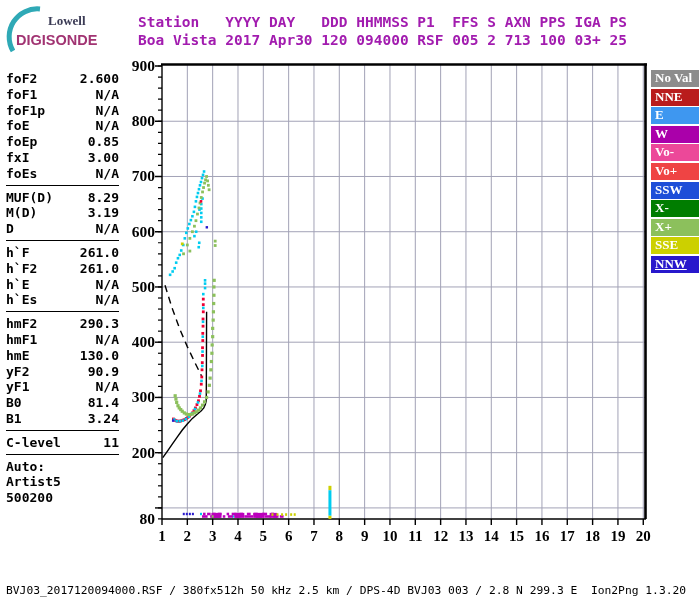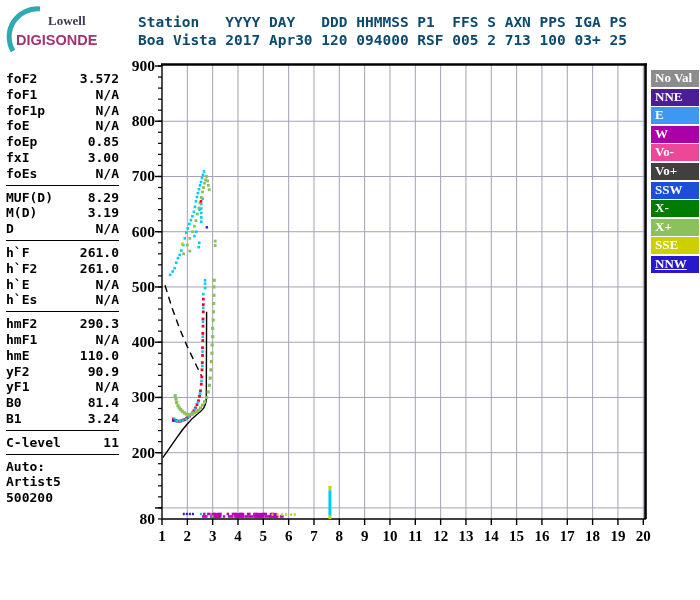--- a/index.html
+++ b/index.html
@@ -1,20 +1,20 @@
 <!DOCTYPE html>
 <html><head>
 <meta charset="utf-8">
 <style>
   html,body{margin:0;padding:0;background:#fff;}
   #app{position:relative;width:700px;height:600px;background:#fff;overflow:hidden;
-       font-family:"DejaVu Sans Mono",monospace;}
+       font-family:"DejaVu Sans Mono",monospace;border-radius:6px;}
   .logo{position:absolute;left:4px;top:4px;width:120px;height:52px;}
   .hdr{position:absolute;left:138px;top:13px;margin:0;
-       font:bold 14.5px "DejaVu Sans Mono",monospace;line-height:18px;color:#0c4a6e;}
+       font:bold 14.5px "DejaVu Sans Mono",monospace;line-height:18px;color:#a21caf;}
   .params{position:absolute;left:6px;top:58px;width:113px;
           font:bold 13px "DejaVu Sans Mono",monospace;color:#000;margin-top:13px;}
   .prow{display:flex;justify-content:space-between;line-height:15.8px;height:15.8px;white-space:pre;}
   .ptext{line-height:15.8px;height:15.8px;white-space:pre;}
   .psep{border-top:1.5px solid #000;margin:3px 0 4px 0;height:0;}
   #plot{position:absolute;left:0;top:0;}
   .legend{position:absolute;left:651px;top:70px;width:48px;}
   .legend-item{height:17px;margin-bottom:1.6px;line-height:17px;padding-left:4px;
                font:bold 13px "Liberation Serif",serif;color:#fff;white-space:pre;}
   .dmuf{position:absolute;left:6px;top:552px;margin:0;
@@ -30,40 +30,40 @@
   <svg class="logo" width="120" height="52" viewBox="0 0 120 52">
     <path id="logo-arc" d="M 36 5 A 28 28 0 0 0 9 47" fill="none" stroke-width="5" stroke="#2FA9B6"></path>
     <text id="logo-line1" x="44" y="21" font-family="Liberation Serif, serif" font-size="13" font-weight="bold" fill="#3B3B55">Lowell</text>
     <text id="logo-line2" x="12" y="41" font-family="Liberation Sans, sans-serif" font-size="14.5" font-weight="bold" fill="#A13372">DIGISONDE</text>
   </svg>
 
   <pre class="hdr"><span>Station   YYYY DAY   DDD HHMMSS P1  FFS S AXN PPS IGA PS</span>
 <span>Boa Vista 2017 Apr30 120 094000 RSF 005 2 713 100 03+ 25</span></pre>
 
   <div class="params" id="params">
-      <div class="prow"><span>foF2</span><span>3.572</span></div>
+      <div class="prow"><span>foF2</span><span>2.600</span></div>
       <div class="prow"><span>foF1</span><span>N/A</span></div>
       <div class="prow"><span>foF1p</span><span>N/A</span></div>
       <div class="prow"><span>foE</span><span>N/A</span></div>
       <div class="prow"><span>foEp</span><span>0.85</span></div>
       <div class="prow"><span>fxI</span><span>3.00</span></div>
       <div class="prow"><span>foEs</span><span>N/A</span></div>
       <div class="psep"></div>
       <div class="prow"><span>MUF(D)</span><span>8.29</span></div>
       <div class="prow"><span>M(D)</span><span>3.19</span></div>
       <div class="prow"><span>D</span><span>N/A</span></div>
       <div class="psep"></div>
       <div class="prow"><span>h`F</span><span>261.0</span></div>
       <div class="prow"><span>h`F2</span><span>261.0</span></div>
       <div class="prow"><span>h`E</span><span>N/A</span></div>
       <div class="prow"><span>h`Es</span><span>N/A</span></div>
       <div class="psep"></div>
       <div class="prow"><span>hmF2</span><span>290.3</span></div>
       <div class="prow"><span>hmF1</span><span>N/A</span></div>
-      <div class="prow"><span>hmE</span><span>110.0</span></div>
+      <div class="prow"><span>hmE</span><span>130.0</span></div>
       <div class="prow"><span>yF2</span><span>90.9</span></div>
       <div class="prow"><span>yF1</span><span>N/A</span></div>
       <div class="prow"><span>B0</span><span>81.4</span></div>
       <div class="prow"><span>B1</span><span>3.24</span></div>
       <div class="psep"></div>
       <div class="prow"><span>C-level</span><span>11</span></div>
       <div class="psep"></div>
       <div class="ptext">Auto:</div>
       <div class="ptext">Artist5</div>
       <div class="ptext">500200</div>
@@ -390,27 +390,28 @@
       <rect x="290.1698" y="513.2488000000001" width="2" height="2.6" fill="#CCD000"></rect>
       <rect x="293.716" y="513.2488000000001" width="2" height="2.6" fill="#CCD000"></rect>
       <rect x="211.64679999999998" y="515.2821999999999" width="2" height="2.4" fill="#8CC05C"></rect>
       <rect x="328.4379" y="485.824" width="3" height="4.419199999999989" fill="#CCD000"></rect>
       <rect x="328.4379" y="515.6536" width="3" height="3.3144000000000915" fill="#CCD000"></rect>
       <rect x="328.4379" y="490.2432" width="3" height="25.41039999999998" fill="#00CCF0"></rect>
     </svg>
 
   <div class="legend" id="legend">
       <div class="legend-item" style="background: rgb(140, 140, 140);">No Val</div>
-      <div class="legend-item" style="background: #4c1d95;">NNE</div>
+      <div class="legend-item" style="background: #b91c1c;">NNE</div>
       <div class="legend-item" style="background: rgb(62, 151, 240);">E</div>
       <div class="legend-item" style="background: rgb(170, 0, 170);">W</div>
       <div class="legend-item" style="background: #ec4899;">Vo-</div>
-      <div class="legend-item" style="background: #404040;">Vo+</div>
+      <div class="legend-item" style="background: #ef4444;">Vo+</div>
       <div class="legend-item" style="background: #1d4ed8;">SSW</div>
       <div class="legend-item" style="background: rgb(0, 125, 0);">X-</div>
       <div class="legend-item" style="background: rgb(140, 192, 92);">X+</div>
       <div class="legend-item" style="background: rgb(204, 208, 0);">SSE</div>
       <div class="legend-item" style="background: rgb(40, 24, 204); text-decoration: underline;">NNW</div>
     </div>
 
 
+  <pre class="status">BVJ03_2017120094000.RSF / 380fx512h 50 kHz 2.5 km / DPS-4D BVJ03 003 / 2.8 N 299.3 E  Ion2Png 1.3.20</pre>
 
 </div>
 
 </body></html>

